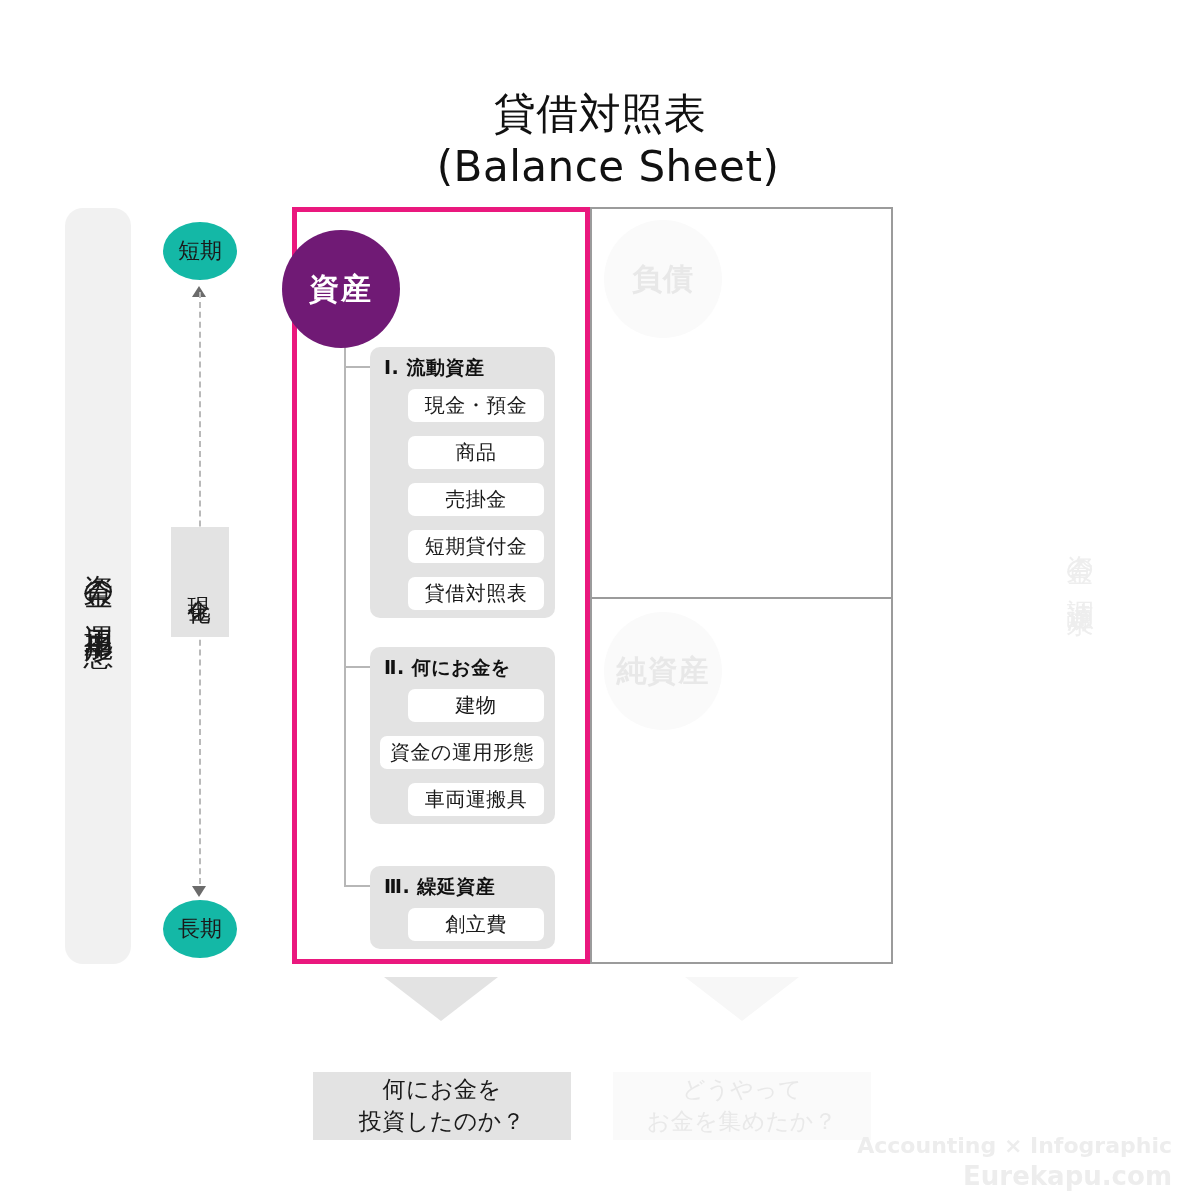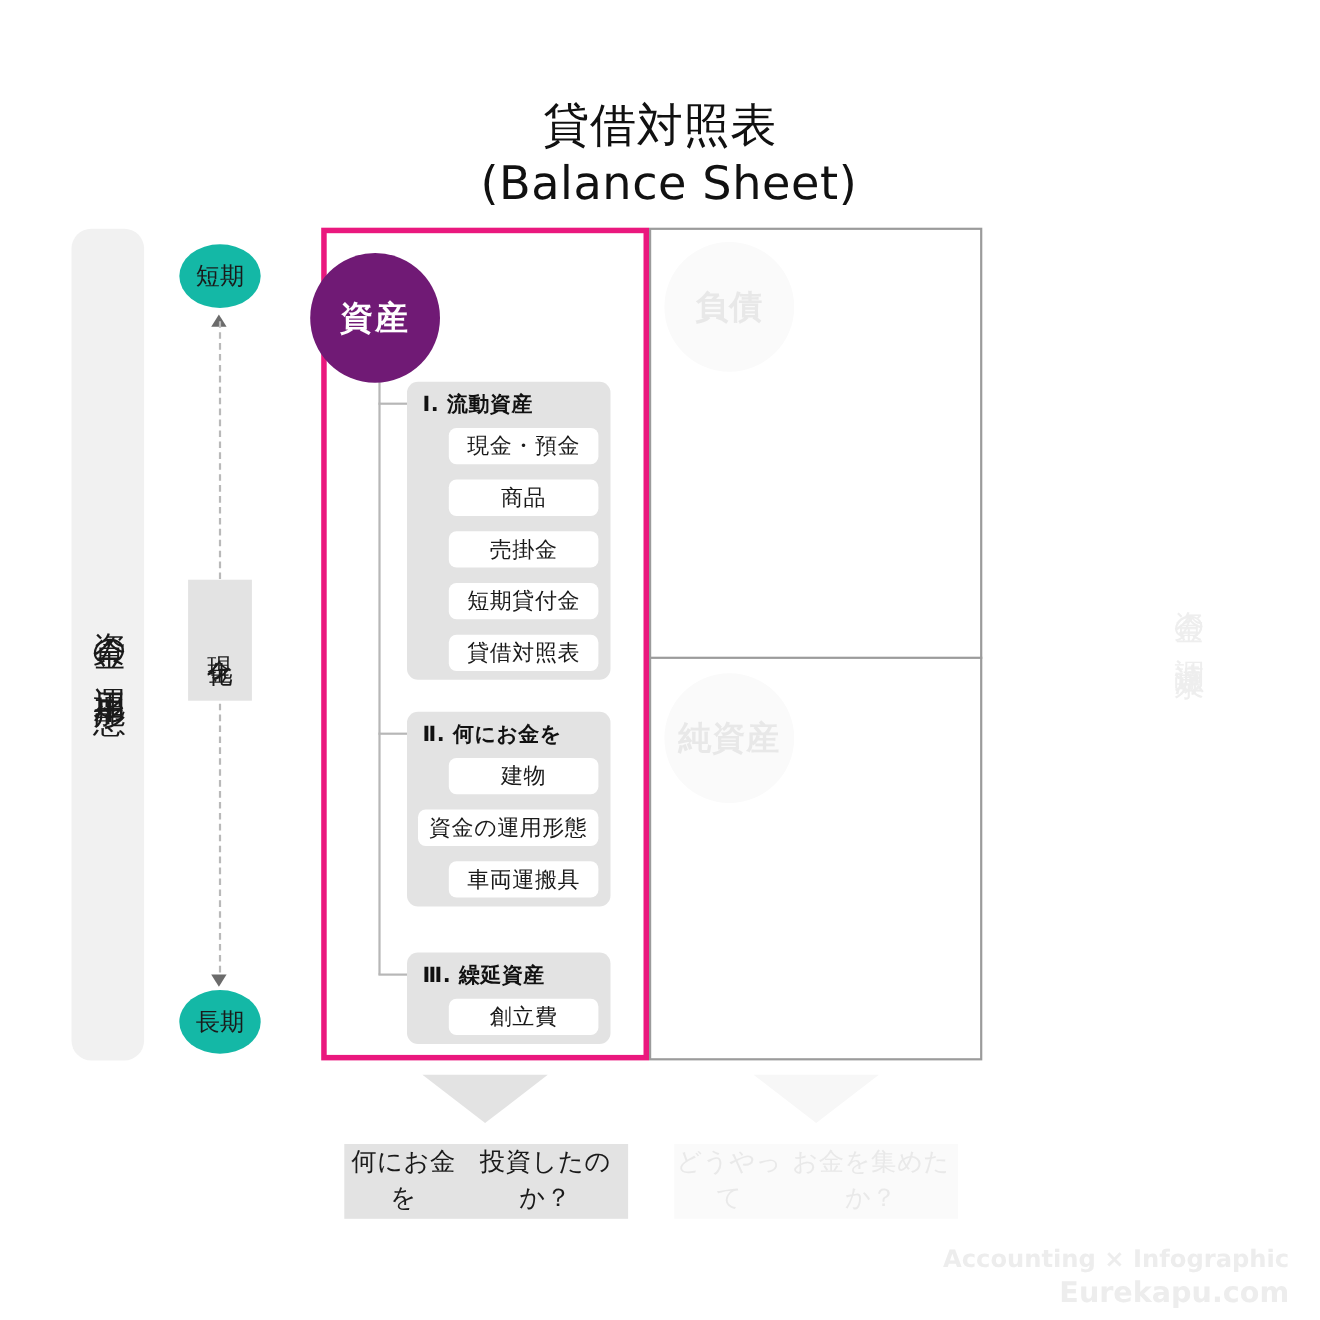--- a/index.html
+++ b/index.html
@@ -259,26 +259,28 @@
   }
   .down-arrow.left  { left: 384px; top: 977px; border-top: 44px solid #e3e3e3; }
   .down-arrow.right { left: 685px; top: 977px; border-top: 44px solid #f7f7f7; }
 
   
   .caption {
     position: absolute;
     width: 258px;
     height: 68px;
     display: flex;
+    flex-direction: column;
     align-items: center;
     justify-content: center;
     font-size: 23px;
     line-height: 1.38;
     text-align: center;
     letter-spacing: 0.5px;
+    margin-top: 32px;
   }
   .caption.left {
     left: 313px;
     top: 1040px;
     background: #e3e3e3;
     color: #1a1a1a;
   }
   .caption.right {
     left: 613px;
     top: 1040px;

